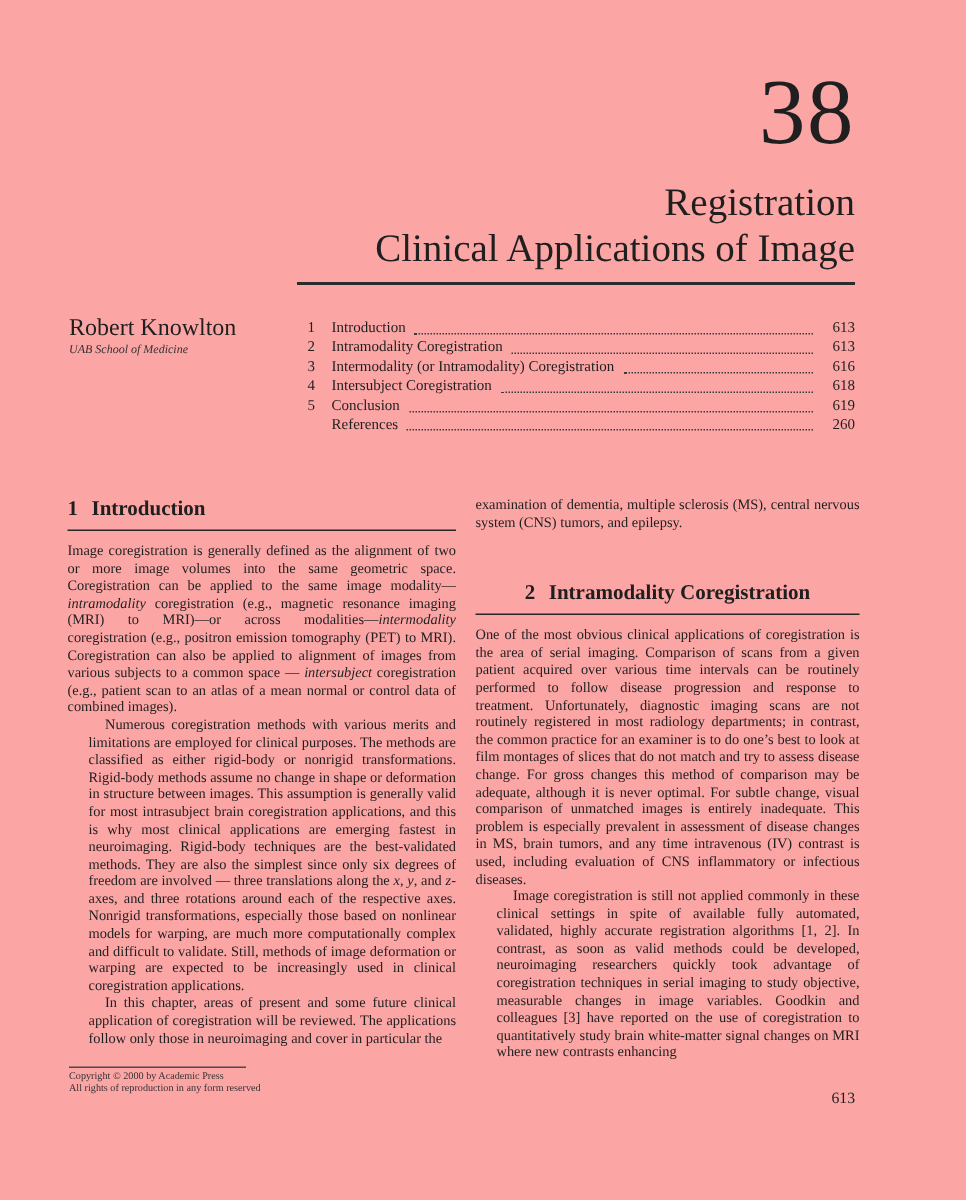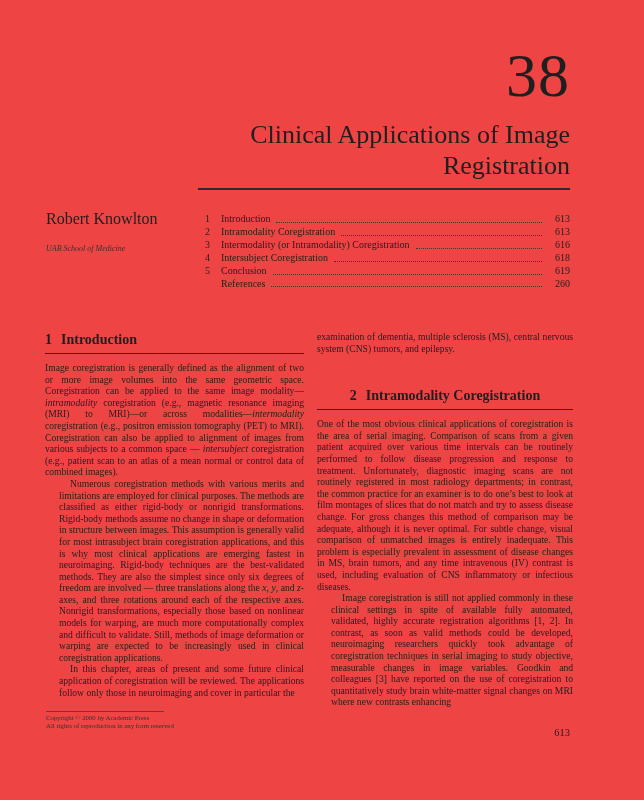--- a/index.html
+++ b/index.html
@@ -1,19 +1,19 @@
 <!DOCTYPE html>
 <html><head>
 <meta charset="utf-8">
 <style>
   html,body{margin:0;padding:0;background:#e8e8e8;}
   .page{
     position:relative;
     width:644px;height:800px;
-    background:#ef4444;
+    background:#fca5a5;
     color:#1f1f1f;
     font-family:"Liberation Serif","DejaVu Serif",serif;
     overflow:hidden;
     margin:0 auto;
   }
   .chapnum{
     position:absolute;top:44px;right:74px;
     font-size:62px;line-height:1;
     letter-spacing:1px;
   }
@@ -22,21 +22,21 @@
     text-align:right;
     font-size:26px;line-height:31px;
     white-space:nowrap;
   }
   .title-rule{
     position:absolute;top:188px;right:74px;
     width:372px;height:2px;background:#2b2b2b;
   }
   .author{position:absolute;top:212px;left:46px;width:150px;}
   .author-name{font-size:16px;line-height:14px;}
-  .author-affil{font-style:italic;font-size:8px;line-height:10px;margin-top:18px;color:#333;}
+  .author-affil{font-style:italic;font-size:8px;line-height:10px;margin-top:2px;color:#333;}
   .toc{
     position:absolute;top:213px;left:205px;width:365px;
     font-size:10px;line-height:12.9px;
   }
   .toc-row{display:flex;}
   .toc-num{width:16px;flex:none;}
   .toc-label{flex:none;white-space:nowrap;}
   .toc-leader{
     flex:1;height:0;align-self:flex-end;
     border-bottom:1.6px dotted #3a3a3a;
@@ -74,22 +74,22 @@
   }
 </style>
 </head>
 <body>
 
 <div class="page">
 
   <div class="chapnum">38</div>
 
   <div class="chaptitle">
+    <div>Registration</div>
     <div>Clinical Applications of Image</div>
-    <div>Registration</div>
   </div>
 
   <div class="title-rule"></div>
 
   <div class="author">
     <div class="author-name">Robert Knowlton</div>
     <div class="author-affil">UAB School of Medicine</div>
   </div>
 
   <div class="toc">

